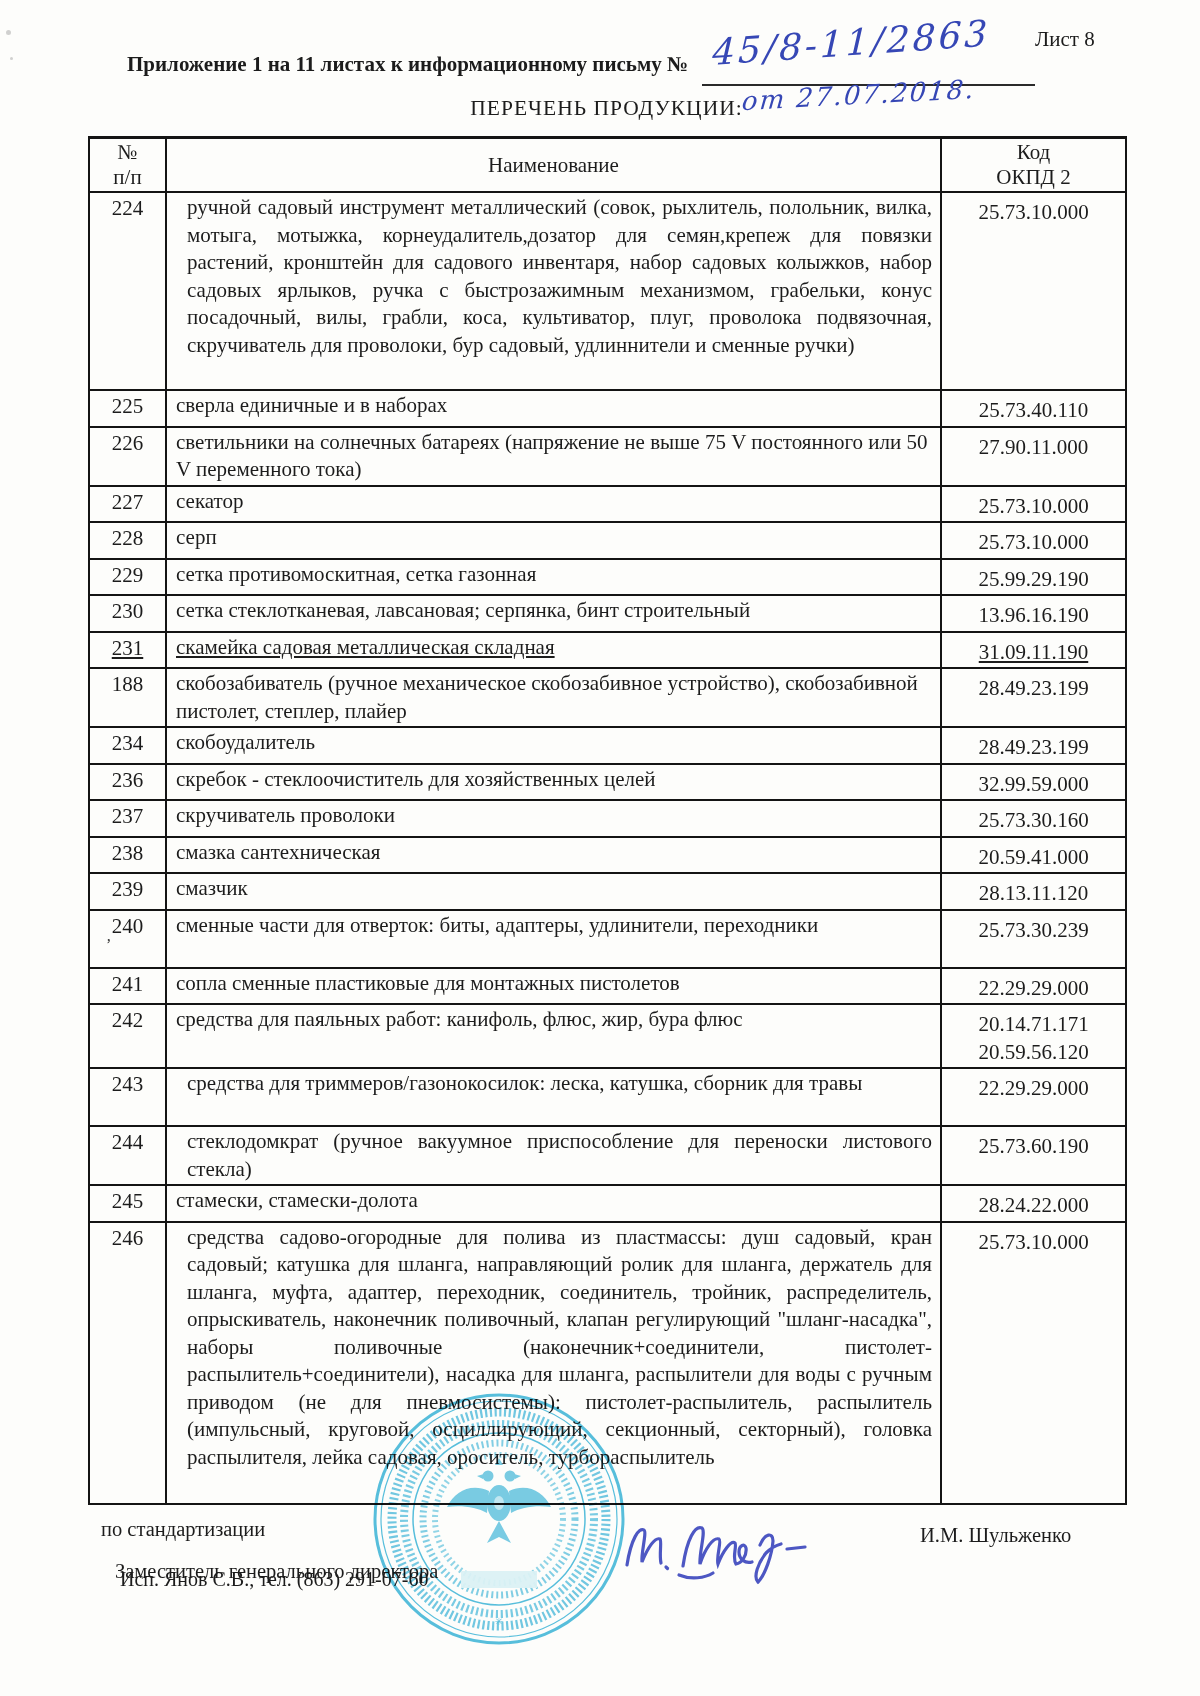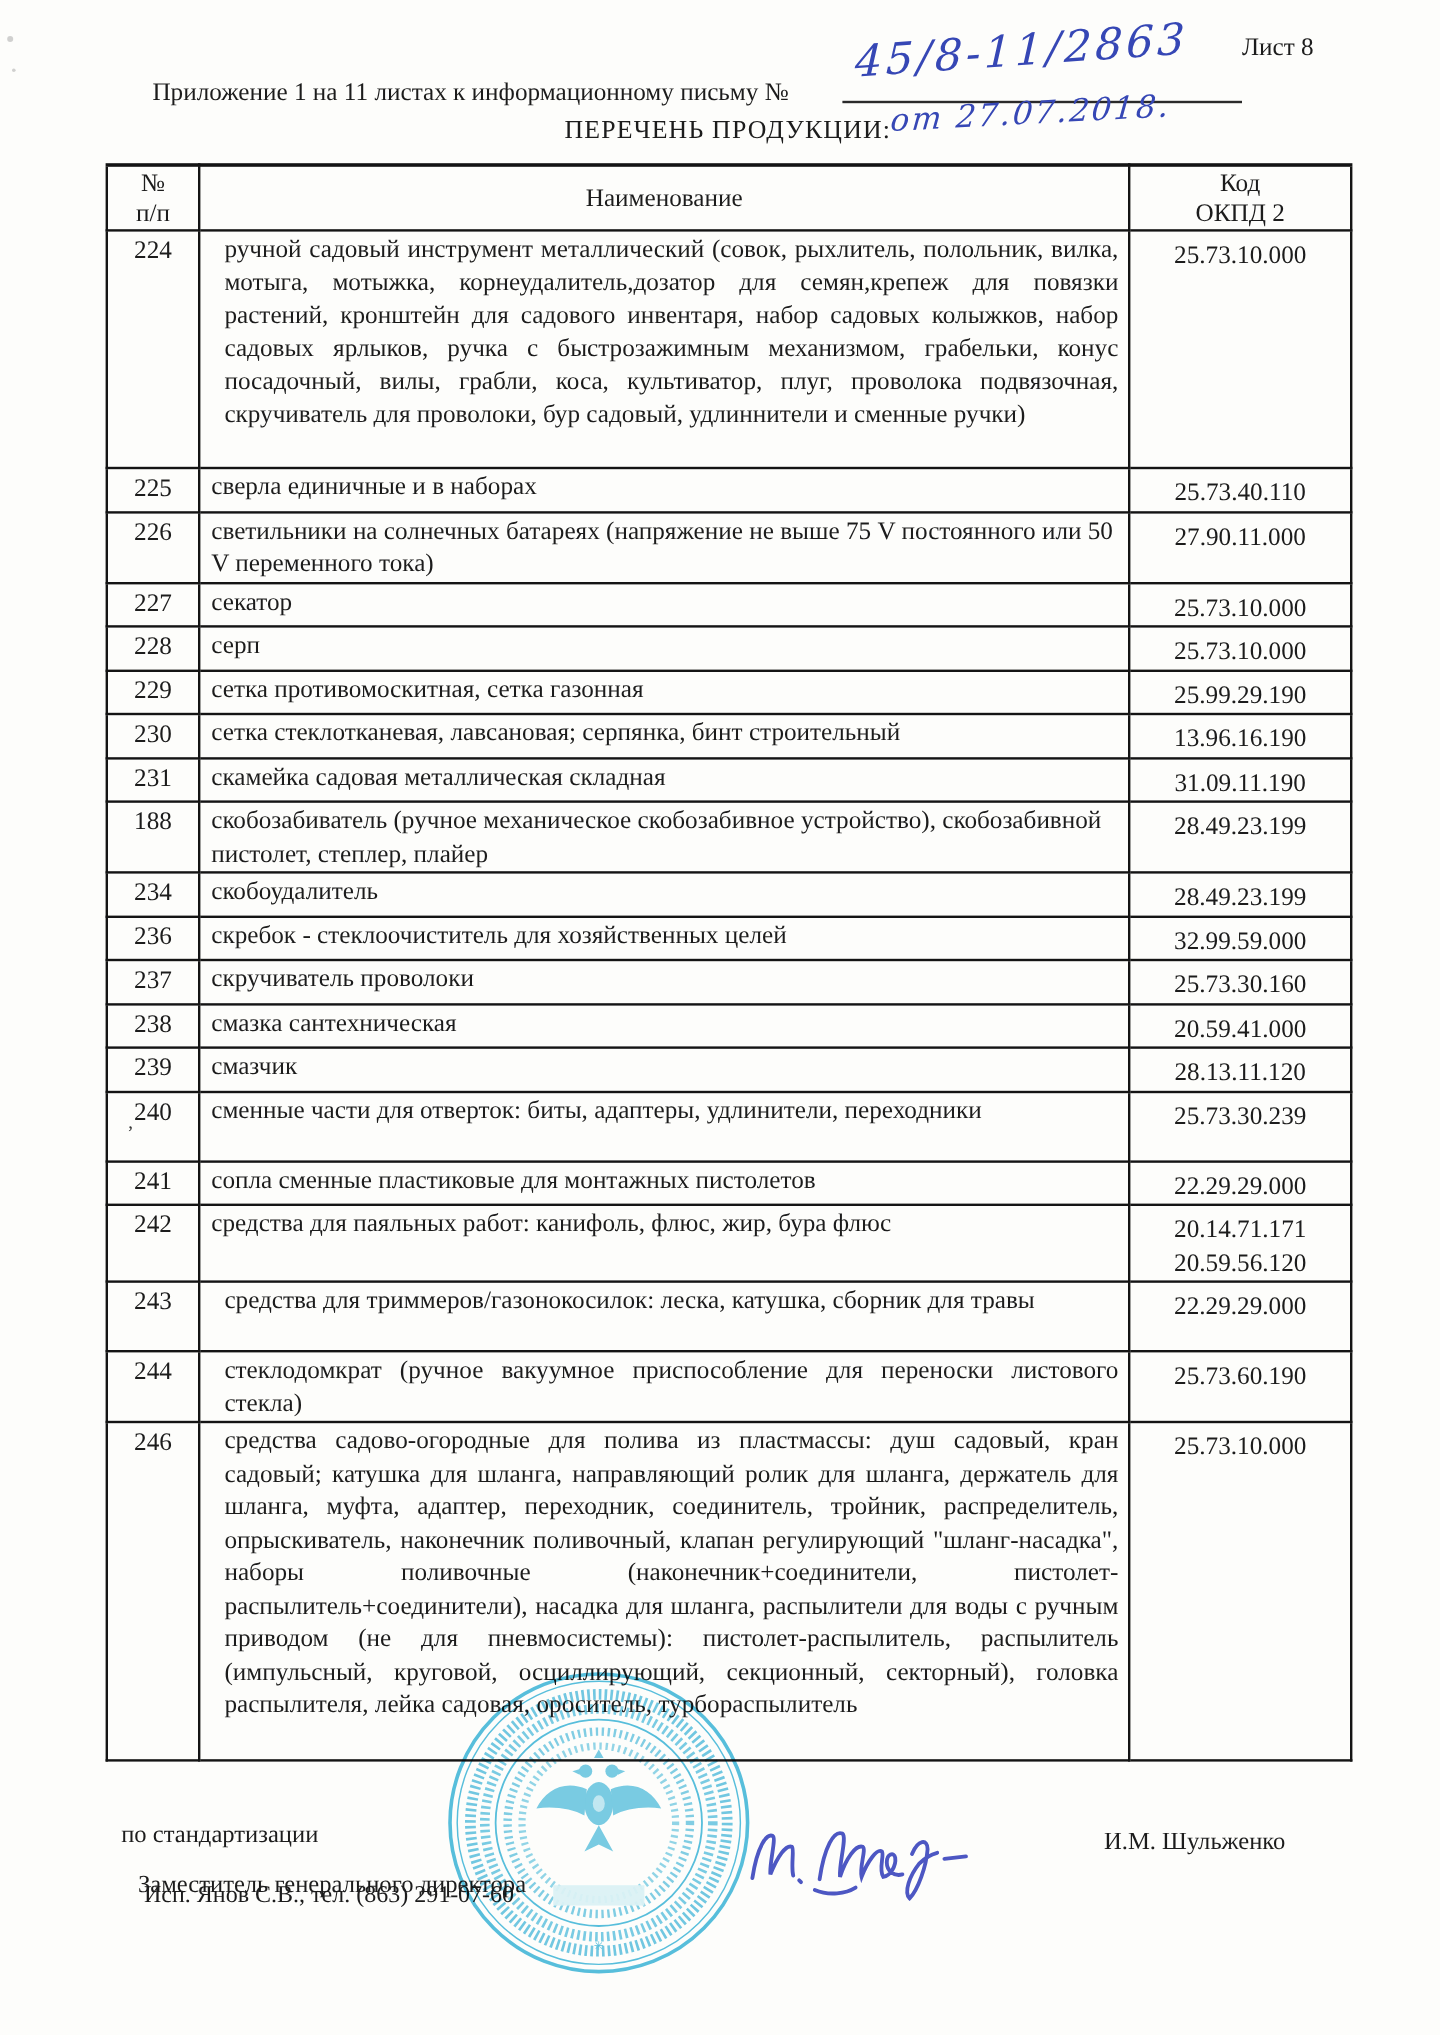--- a/index.html
+++ b/index.html
@@ -7,21 +7,21 @@
   }
   html,body{margin:0;padding:0;background:#e8e8e8;}
   .page{
     position:relative; width:1200px; height:1696px; margin:0 auto;
     background:#fdfdfb; overflow:hidden;
     font-family:"Liberation Serif", serif; color:var(--ink);
   }
   .speck{position:absolute;background:#9a9a9a;border-radius:50%;opacity:.45;}
 
   .sheet-label{position:absolute; left:1035px; top:27px; font-size:21px;}
-  .appendix-line{position:absolute; left:127px; top:64px; font-size:21px; white-space:nowrap;}
+  .appendix-line{position:absolute; left:127px; top:52px; font-size:21px; white-space:nowrap;font-weight:bold;}
   .number-underline{position:absolute; left:702px; top:58px; width:333px; height:26px; border-bottom:2.5px solid #2a2a2a;}
   .hand-number{
     position:absolute; left:712px; top:20px; width:340px;
     font-family:"DejaVu Serif", serif; font-style:italic;
     font-size:36px; letter-spacing:3px; color:var(--pen);
     transform:rotate(-4deg) skewX(-6deg); white-space:nowrap;
   }
   .hand-date{
     position:absolute; left:742px; top:80px;
     font-family:"DejaVu Serif", serif; font-style:italic;
@@ -156,21 +156,21 @@
         </tr>
         <tr style="height: 30px;">
           <td class="c-num">
             <div>230</div>
           </td>
           <td class="c-name">сетка стеклотканевая, лавсановая; серпянка, бинт строительный</td>
           <td class="c-code">
             <div>13.96.16.190</div>
           </td>
         </tr>
-        <tr style="height: 30px;">
+        <tr style="height: 30px; text-decoration: underline;">
           <td class="c-num">
             <div>231</div>
           </td>
           <td class="c-name">скамейка садовая металлическая складная</td>
           <td class="c-code">
             <div>31.09.11.190</div>
           </td>
         </tr>
         <tr style="height: 58px;">
           <td class="c-num">
@@ -264,20 +264,29 @@
             <div>22.29.29.000</div>
           </td>
         </tr>
         <tr style="height: 58px;">
           <td class="c-num">
             <div>244</div>
           </td>
           <td class="c-name justify">стеклодомкрат (ручное вакуумное приспособление для переноски листового стекла)</td>
           <td class="c-code">
             <div>25.73.60.190</div>
+          </td>
+        </tr>
+        <tr style="height: 30px;">
+          <td class="c-num">
+            <div>245</div>
+          </td>
+          <td class="c-name">стамески, стамески-долота</td>
+          <td class="c-code">
+            <div>28.24.22.000</div>
           </td>
         </tr>
         <tr style="height: 282px;">
           <td class="c-num">
             <div>246</div>
           </td>
           <td class="c-name justify">средства садово-огородные для полива из пластмассы: душ садовый, кран садовый; катушка для шланга, направляющий ролик для шланга, держатель для шланга, муфта, адаптер, переходник, соединитель, тройник, распределитель, опрыскиватель, наконечник поливочный, клапан регулирующий "шланг-насадка", наборы поливочные (наконечник+соединители, пистолет-распылитель+соединители), насадка для шланга, распылители для воды с ручным приводом (не для пневмосистемы): пистолет-распылитель, распылитель (импульсный, круговой, осциллирующий, секционный, секторный), головка распылителя, лейка садовая, ороситель, турбораспылитель</td>
           <td class="c-code">
             <div>25.73.10.000</div>
           </td>

